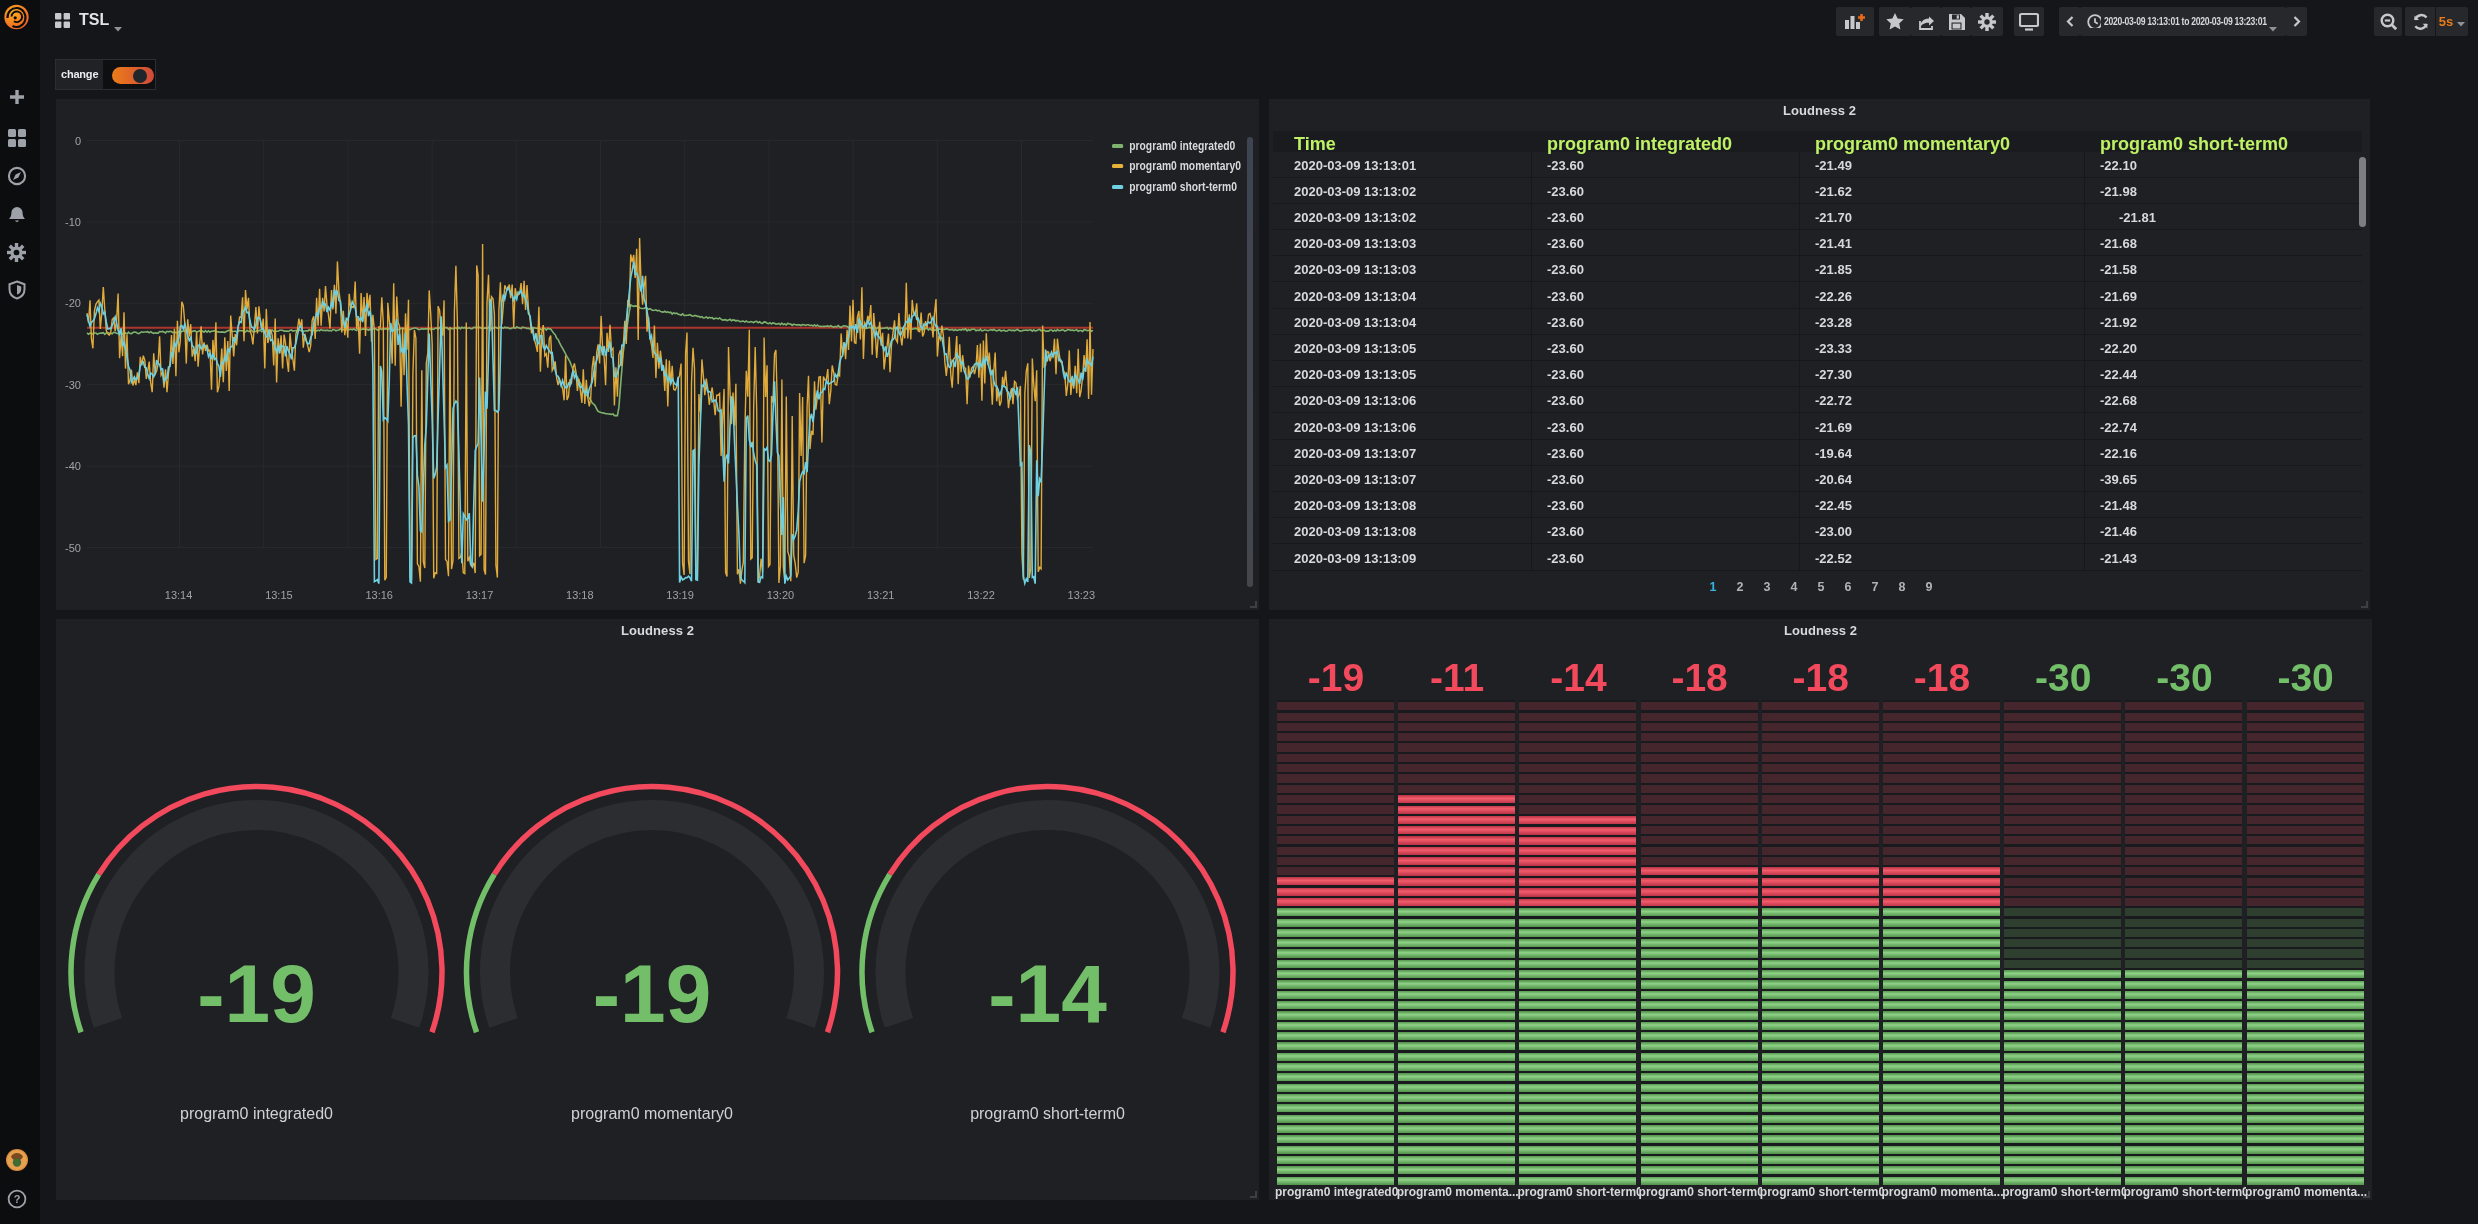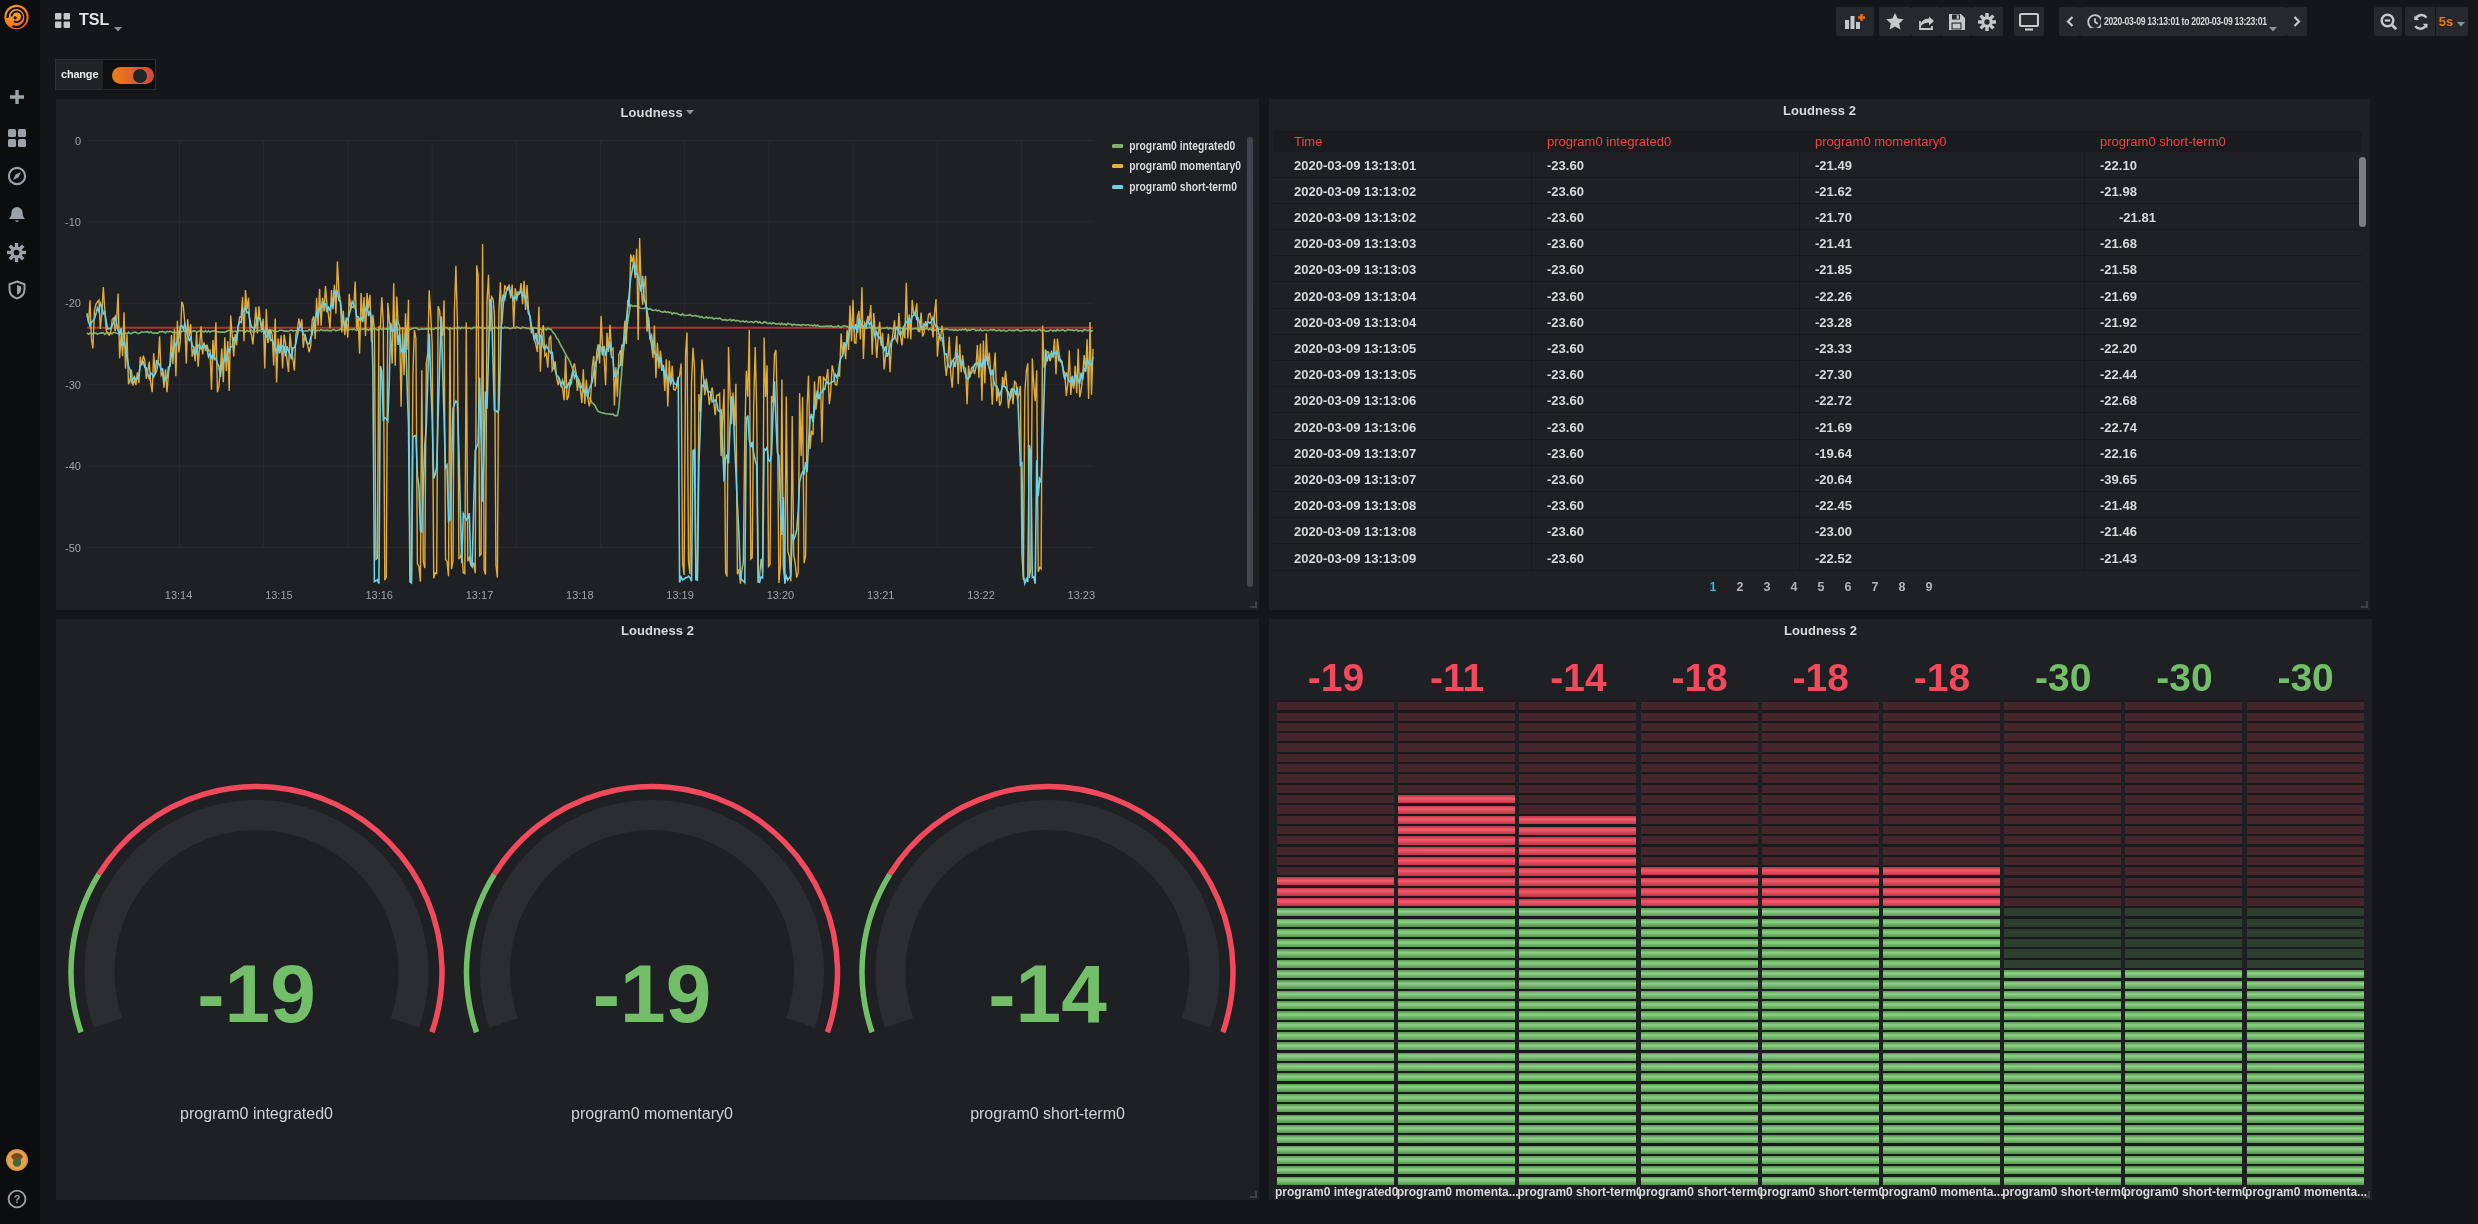--- a/index.html
+++ b/index.html
@@ -3,21 +3,21 @@
 * { box-sizing: border-box; margin:0; padding:0; }
 html,body { width:2478px; height:1224px; background:#141619; overflow:hidden;
   font-family:"Liberation Sans",sans-serif; }
 .panel { position:absolute; background:#1f2024; }
 .panel::after { content:''; position:absolute; right:2px; bottom:2px; width:5px; height:5px; border-right:2px solid #3e3f43; border-bottom:2px solid #3e3f43; }
 .ptitle { position:absolute; left:0; right:0; top:4px; text-align:center;
   font-size:13px; font-weight:bold; color:#d8d9da; letter-spacing:0.1px; }
 .legitem { position:absolute; left:1056px; font-size:12px; font-weight:bold; color:#d8d9da; height:17px; line-height:15px; white-space:nowrap; transform:scaleX(0.86); transform-origin:left center; }
 .sw { display:inline-block; width:13px; height:4px; border-radius:1.5px; margin-right:7px; vertical-align:middle; margin-top:-2px; }
 .thead { position:absolute; left:4px; right:8px; top:32px; height:20.5px; background:#1a1b1f; }
-.th { position:absolute; top:3px; font-size:13px; font-weight:normal; color:#ef4444; }
+.th { position:absolute; top:3px; font-size:18px; font-weight:bold; color:#bef264; }
 .trow { position:absolute; left:4px; right:8px; height:26.2px; border-bottom:1px solid #17181c; }
 .tc { position:absolute; top:6px; font-size:13px; font-weight:bold; color:#d8d9da; }
 .tdiv { position:absolute; top:52px; height:420px; width:1px; background:#17181c; }
 .pg { position:absolute; top:481px; width:16px; text-align:center; font-size:12.5px; font-weight:bold; color:#b0b2b5; }
 .pg.active { color:#33b5e5; }
 .bval { position:absolute; top:37px; width:120px; text-align:center;
   font-size:39px; font-weight:bold; }
 .blab { position:absolute; top:566px; width:123px; text-align:center; font-size:12px; font-weight:bold; color:#d8d9da; white-space:nowrap; overflow:hidden; }
 .navbtn { position:absolute; top:7px; height:29px; background:#26282c; border-radius:2px;
   display:flex; align-items:center; justify-content:center; }
@@ -197,23 +197,20 @@
         <path d="M0 0h8l-4 4.6z" fill="#8e9196"></path>
       </svg></span></div>
 
 <div style="position:absolute;left:55px;top:59px;width:101px;height:31px;background:#202226;border:1px solid #2c2e33"></div>
 <div style="position:absolute;left:61px;top:68px;font-size:11px;font-weight:bold;letter-spacing:-0.2px;color:#eceded">change</div>
 <div style="position:absolute;left:103px;top:60px;width:52px;height:29px;background:#0e0f10"></div>
 <div style="position:absolute;left:112px;top:67px;width:42px;height:17px;border-radius:9px;background:linear-gradient(90deg,#ec7d18,#d0493a)"></div>
 <div style="position:absolute;left:133px;top:68.5px;width:14px;height:14px;border-radius:50%;background:#20262b"></div>
 
 <div class="panel" style="left:56px;top:99px;width:1203px;height:511px">
-<div class="ptitle">Loudness <span style="display:inline-block;vertical-align:2px"><svg width="8" height="5" viewBox="0 0 8 5" style="">
-          <path d="M0 0h8l-4 4.6z" fill="#8e9196"></path>
-        </svg></span></div>
 <svg width="1203" height="511" viewBox="0 0 1203 511" style="position:absolute;left:0;top:0">
 <style>.axlab{font:11px "Liberation Sans",sans-serif;fill:#9fa2a7}</style>
 <line x1="31" y1="41.5" x2="1037" y2="41.5" stroke="#28292c" stroke-width="1"></line>
       <line x1="31" y1="122.9" x2="1037" y2="122.9" stroke="#28292c" stroke-width="1"></line>
       <line x1="31" y1="204.3" x2="1037" y2="204.3" stroke="#28292c" stroke-width="1"></line>
       <line x1="31" y1="285.7" x2="1037" y2="285.7" stroke="#28292c" stroke-width="1"></line>
       <line x1="31" y1="367.1" x2="1037" y2="367.1" stroke="#28292c" stroke-width="1"></line>
       <line x1="31" y1="448.5" x2="1037" y2="448.5" stroke="#28292c" stroke-width="1"></line>
       <line x1="123.5" y1="41.5" x2="123.5" y2="448.5" stroke="#28292c" stroke-width="1"></line>
       <line x1="207.7" y1="41.5" x2="207.7" y2="448.5" stroke="#28292c" stroke-width="1"></line>

